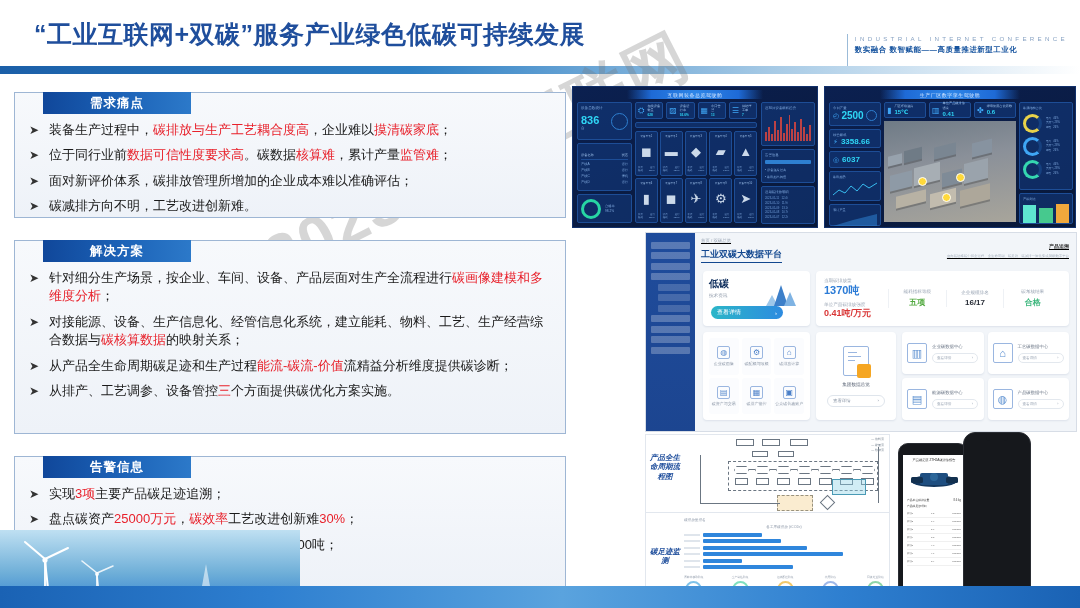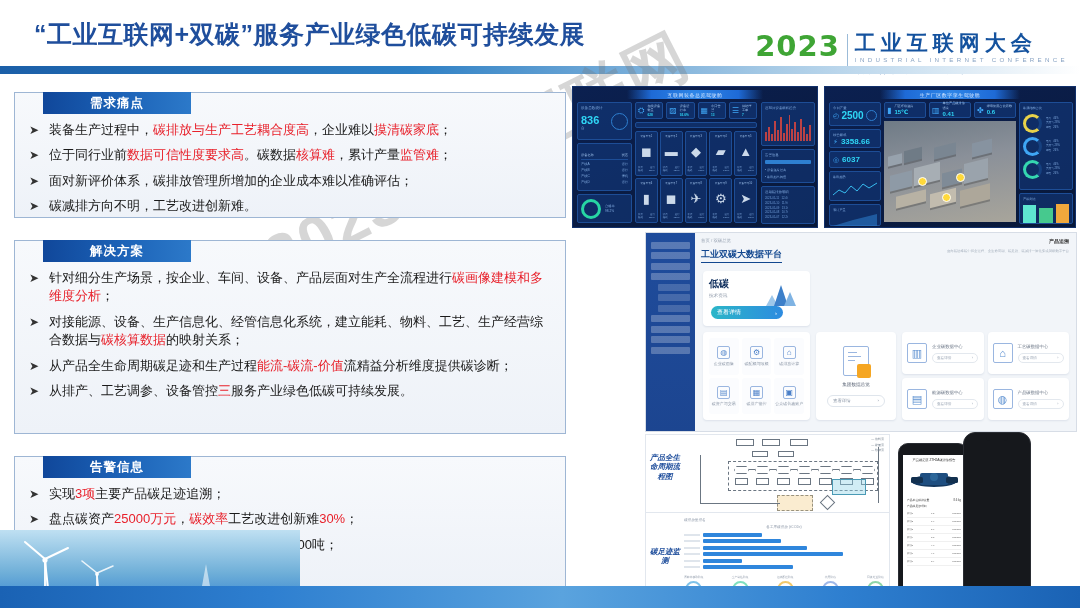--- a/index.html
+++ b/index.html
@@ -168,27 +168,22 @@
 </style>
 </head>
 <body>
 
 <div id="slide">
 
   <div class="title-row">
     <div id="page-title">“工业互联网+双碳”服务产业绿色低碳可持续发展</div>
 
     <div class="conf-logo">
-      <div style="display:flex;flex-direction:column;align-items:center;">
-        <div class="conf-2023">2023</div>
-        <div class="conf-sub-left">中国·青岛 5月11日-13日</div>
-      </div>
       <div class="conf-divider"></div>
       <div style="display:flex;flex-direction:column;">
-        <div class="conf-cn">工业互联网大会</div>
         <div class="conf-en">INDUSTRIAL INTERNET CONFERENCE</div>
         <div class="conf-tag">数实融合 数智赋能——高质量推进新型工业化</div>
       </div>
     </div>
   </div>
   <div class="title-band"></div>
 
   <div id="watermark">2023工业互联网</div>
 
   <div class="card" id="card-pain">
@@ -223,21 +218,21 @@
         <div class="bullet-row">
           <span class="bullet-mark">➤</span>
           <span class="bullet-text"><span>对接能源、设备、生产信息化、经管信息化系统，建立能耗、物料、工艺、生产经营综合数据与</span><span class="hl">碳核算数据</span><span>的映射关系；</span></span>
         </div>
         <div class="bullet-row">
           <span class="bullet-mark">➤</span>
           <span class="bullet-text"><span>从产品全生命周期碳足迹和生产过程</span><span class="hl">能流-碳流-价值</span><span>流精益分析维度提供碳诊断；</span></span>
         </div>
         <div class="bullet-row">
           <span class="bullet-mark">➤</span>
-          <span class="bullet-text"><span>从排产、工艺调参、设备管控</span><span class="hl">三</span><span>服务产业绿色低碳可持续发展。</span></span>
+          <span class="bullet-text"><span>从排产、工艺调参、设备管控</span><span class="hl">三</span><span>个方面提供碳优化方案实施。</span></span>
         </div>
       </div>
   </div>
 
   <div class="card" id="card-eff">
     <div class="card-head">告警信息</div>
     <div class="card-body" id="body-2">
         <div class="bullet-row">
           <span class="bullet-mark">➤</span>
           <span class="bullet-text"><span>实现</span><span class="hl">3项</span><span>主要产品碳足迹追溯；</span></span>
@@ -655,21 +650,21 @@
           <div class="side-item sub"></div>
           <div class="side-item sub"></div>
           <div class="side-item"></div>
           <div class="side-item"></div>
           <div class="side-item"></div>
           <div class="side-item"></div>
         </div>
     </div>
 
     <div style="position:absolute;left:55px;top:5px;right:7px;">
-      <div style="display:flex;justify-content:space-between;align-items:flex-start;">
+      <div style="display:flex;justify-content:space-between;align-items:center;text-decoration:underline;">
         <div>
           <div style="font-size:4.4px;color:#9aa5b4;">首页 / 双碳总览</div>
           <div style="font-size:9px;font-weight:bold;color:#12478F;margin-top:2px;border-bottom:1.4px solid #12478F;display:inline-block;padding-bottom:1px;">工业双碳大数据平台</div>
         </div>
         <div style="text-align:right;">
           <div style="font-size:5px;color:#333;font-weight:bold;">产品追溯</div>
           <div style="font-size:3.4px;color:#a8b2bf;margin-top:5px;max-width:200px;">面向碳达峰碳中和全过程、全生命周期、碳足迹、碳减排一体化集成智能数字平台</div>
         </div>
       </div>
     </div>
@@ -681,20 +676,40 @@
         <polygon points="6,27 12,16 18,27" fill="#9DC7EA"></polygon>
         <polygon points="14,27 21,6 28,27" fill="#3C7FC9"></polygon>
         <polygon points="24,27 30,13 36,27" fill="#7FB3E3"></polygon>
       </svg>
       <div class="btn-pill" style="position:absolute;left:8px;bottom:7px;width:72px;height:13px;">
         <span>查看详情</span>
           <span>›</span>
       </div>
     </div>
 
+    <div class="card-white" style="position:absolute;left:170px;top:38px;right:7px;height:55px;padding:6px 8px;display:flex;align-items:center;">
+      <div style="min-width:64px;">
+        <div class="stat-cap">当期碳排放量</div>
+        <div class="stat-num">1370吨</div>
+        <div class="stat-cap" style="margin-top:4px;">单位产品碳排放强度</div>
+        <div class="stat-red">0.41吨/万元</div>
+      </div>
+      <div style="flex:1;text-align:center;border-left:1px solid #eef1f5;">
+        <div class="stat-cap">能耗指标等级</div>
+        <div style="color:#4FA83C;font-weight:bold;font-size:8px;margin-top:3px;">五项</div>
+      </div>
+      <div style="flex:1;text-align:center;border-left:1px solid #eef1f5;">
+        <div class="stat-cap">企业规模排名</div>
+        <div style="color:#2a2f38;font-weight:bold;font-size:8px;margin-top:3px;">16/17</div>
+      </div>
+      <div style="flex:1;text-align:center;border-left:1px solid #eef1f5;">
+        <div class="stat-cap">碳考核结果</div>
+        <div style="color:#38B57A;font-weight:bold;font-size:8px;margin-top:3px;">合格</div>
+      </div>
+    </div>
 
     <div class="card-white" style="position:absolute;left:57px;top:99px;width:107px;height:88px;padding:6px;">
       <div id="tile-grid" style="display:grid;grid-template-columns:repeat(3,1fr);grid-template-rows:repeat(2,1fr);gap:3px;height:100%;">
           <div class="tile">
             <div class="tile-icon">◍</div>
             <div class="tile-cap">企业碳画像</div>
           </div>
           <div class="tile">
             <div class="tile-icon">⚙</div>
             <div class="tile-cap">碳配额与限额</div>

